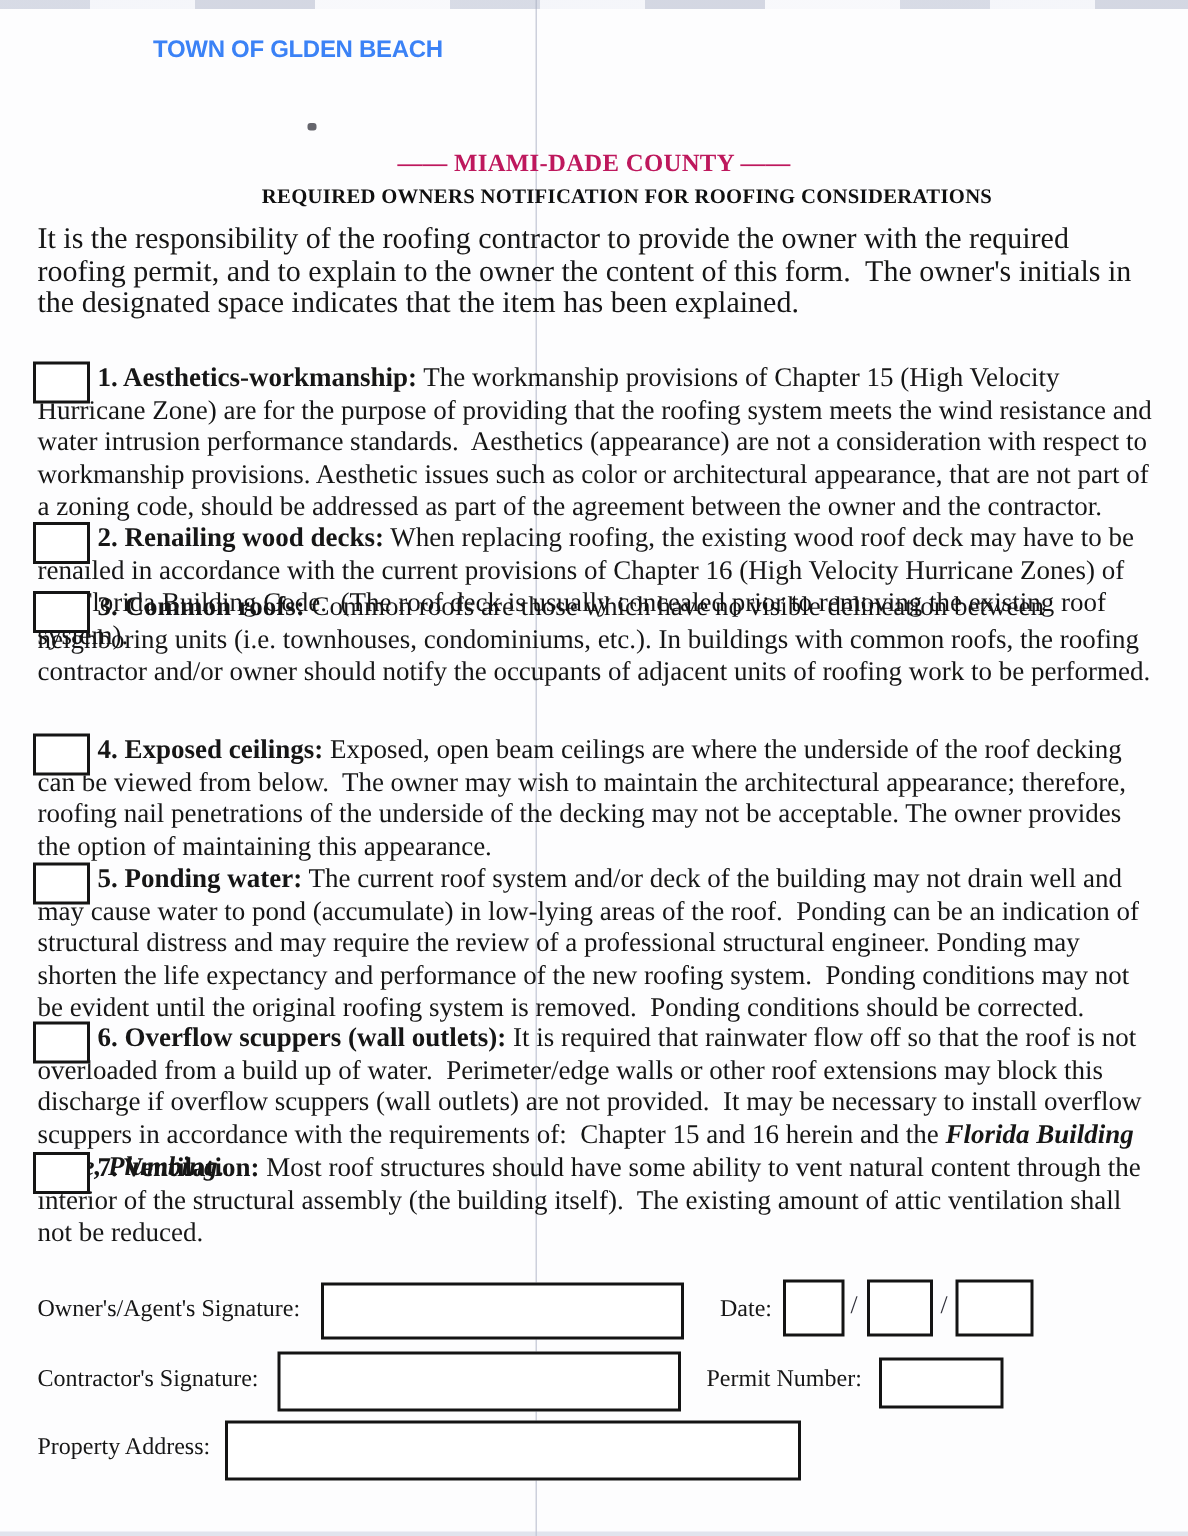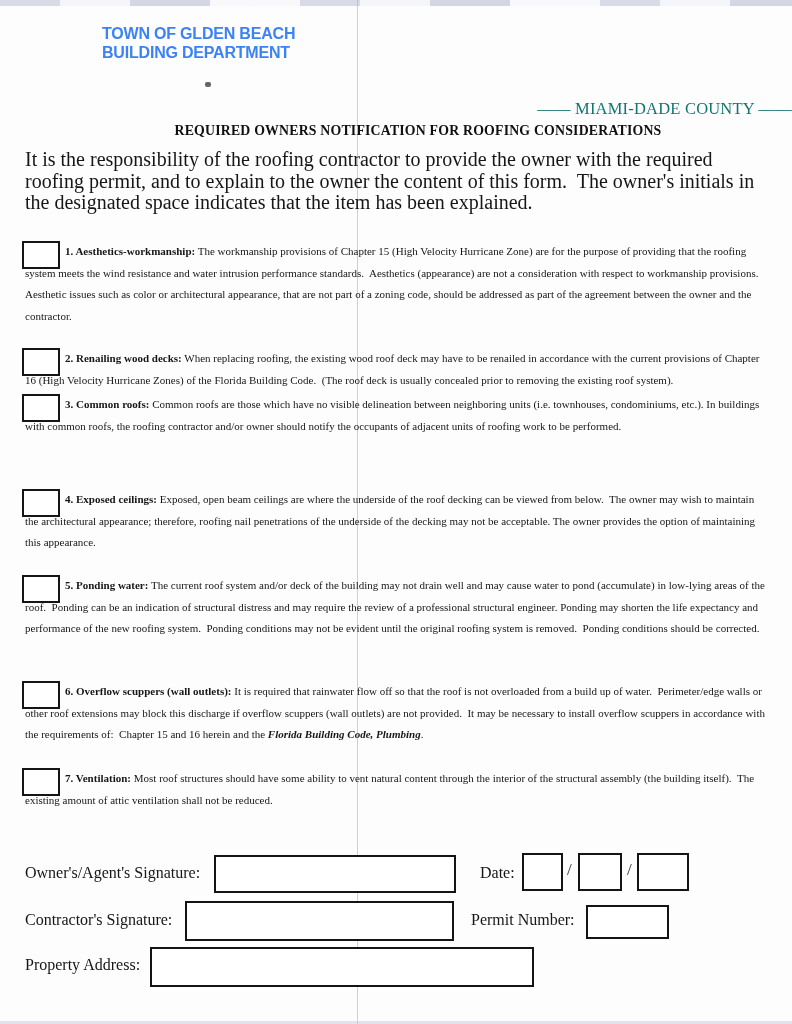--- a/index.html
+++ b/index.html
@@ -34,30 +34,30 @@
   }
 
   
   .org {
     position: absolute; left: 102px; top: 24px;
     font-family: "Liberation Sans", sans-serif;
     font-weight: 700; font-size: 16px; line-height: 19px;
     letter-spacing: -0.2px; color: #3b82f6;
   }
   .title-block { position: absolute; left: 0; right: 0; top: 99px; text-align: center; }
-  .doc-title { font-weight: 400; font-size: 16.5px; color: #0f766e; letter-spacing: .2px; text-align: right; }
+  .doc-title { font-weight: 700; font-size: 16.5px; color: #be185d; letter-spacing: .2px; }
   .doc-subtitle { font-weight: 700; font-size: 13.8px; margin-top: 4px; color: #101010; letter-spacing: .2px; padding-left: 44px; }
 
   
   .intro {
     position: absolute; left: 25px; width: 743px; top: 149px;
     font-size: 20px; line-height: 21.5px; white-space: pre-wrap; margin: 0;
   }
   .item { position: absolute; left: 25px; width: 743px; }
-  .item-text { margin: 0; font-size: 11px; line-height: 21.5px; text-indent: 40px; }
+  .item-text { margin: 0; font-size: 18px; line-height: 21.5px; text-indent: 40px; }
   .item-text .seg { white-space: pre-wrap; }
   .item-label { font-weight: 700; }
   .item-emph { font-weight: 700; font-style: italic; }
   .initials-box {
     position: absolute; left: -3px; top: 0;
     width: 34px; height: 24px;
     border: 2px solid #151515; background: #fff;
   }
 
   
@@ -87,21 +87,20 @@
 <body>
 
 <div class="page">
 
   <div class="scan-edge-top"></div>
   <div class="page-crease"></div>
   <div class="scan-speck"></div>
 
   <div class="org">
     <div>TOWN OF GLDEN BEACH</div>
-    <div>BUILDING DEPARTMENT</div>
   </div>
 
   <div class="title-block">
     <div class="doc-title">——  MIAMI-DADE COUNTY  ——</div>
     <div class="doc-subtitle">REQUIRED OWNERS NOTIFICATION FOR ROOFING CONSIDERATIONS</div>
   </div>
 
   <p class="intro">It is the responsibility of the roofing contractor to provide the owner with the required roofing permit, and to explain to the owner the content of this form.  The owner's initials in the designated space indicates that the item has been explained.</p>
 
   <div class="item" style="top:241px">

